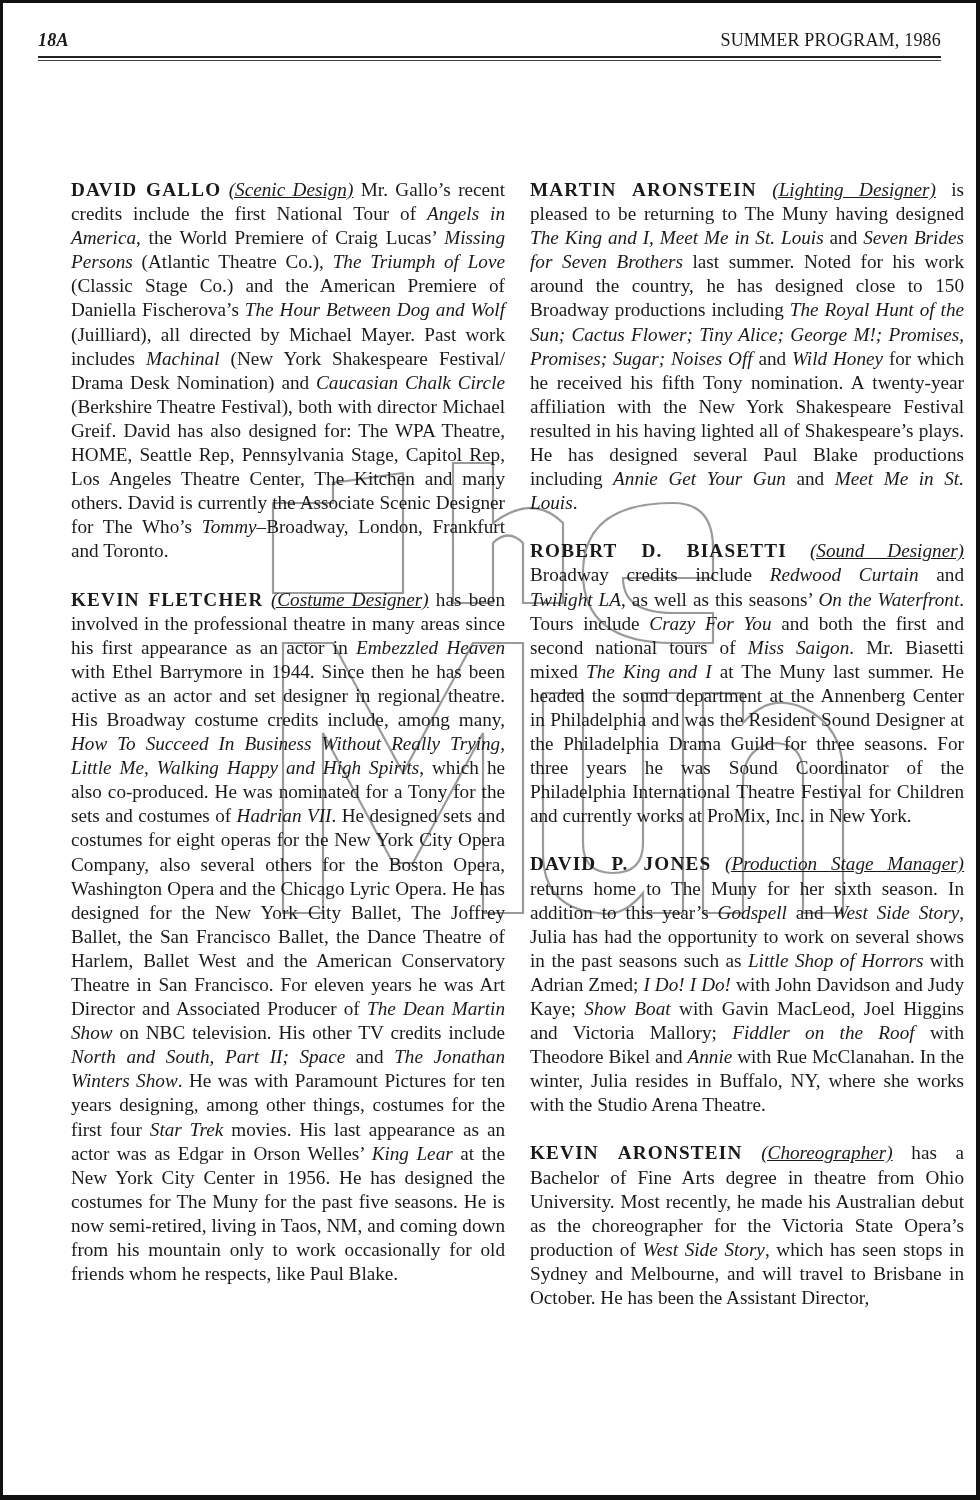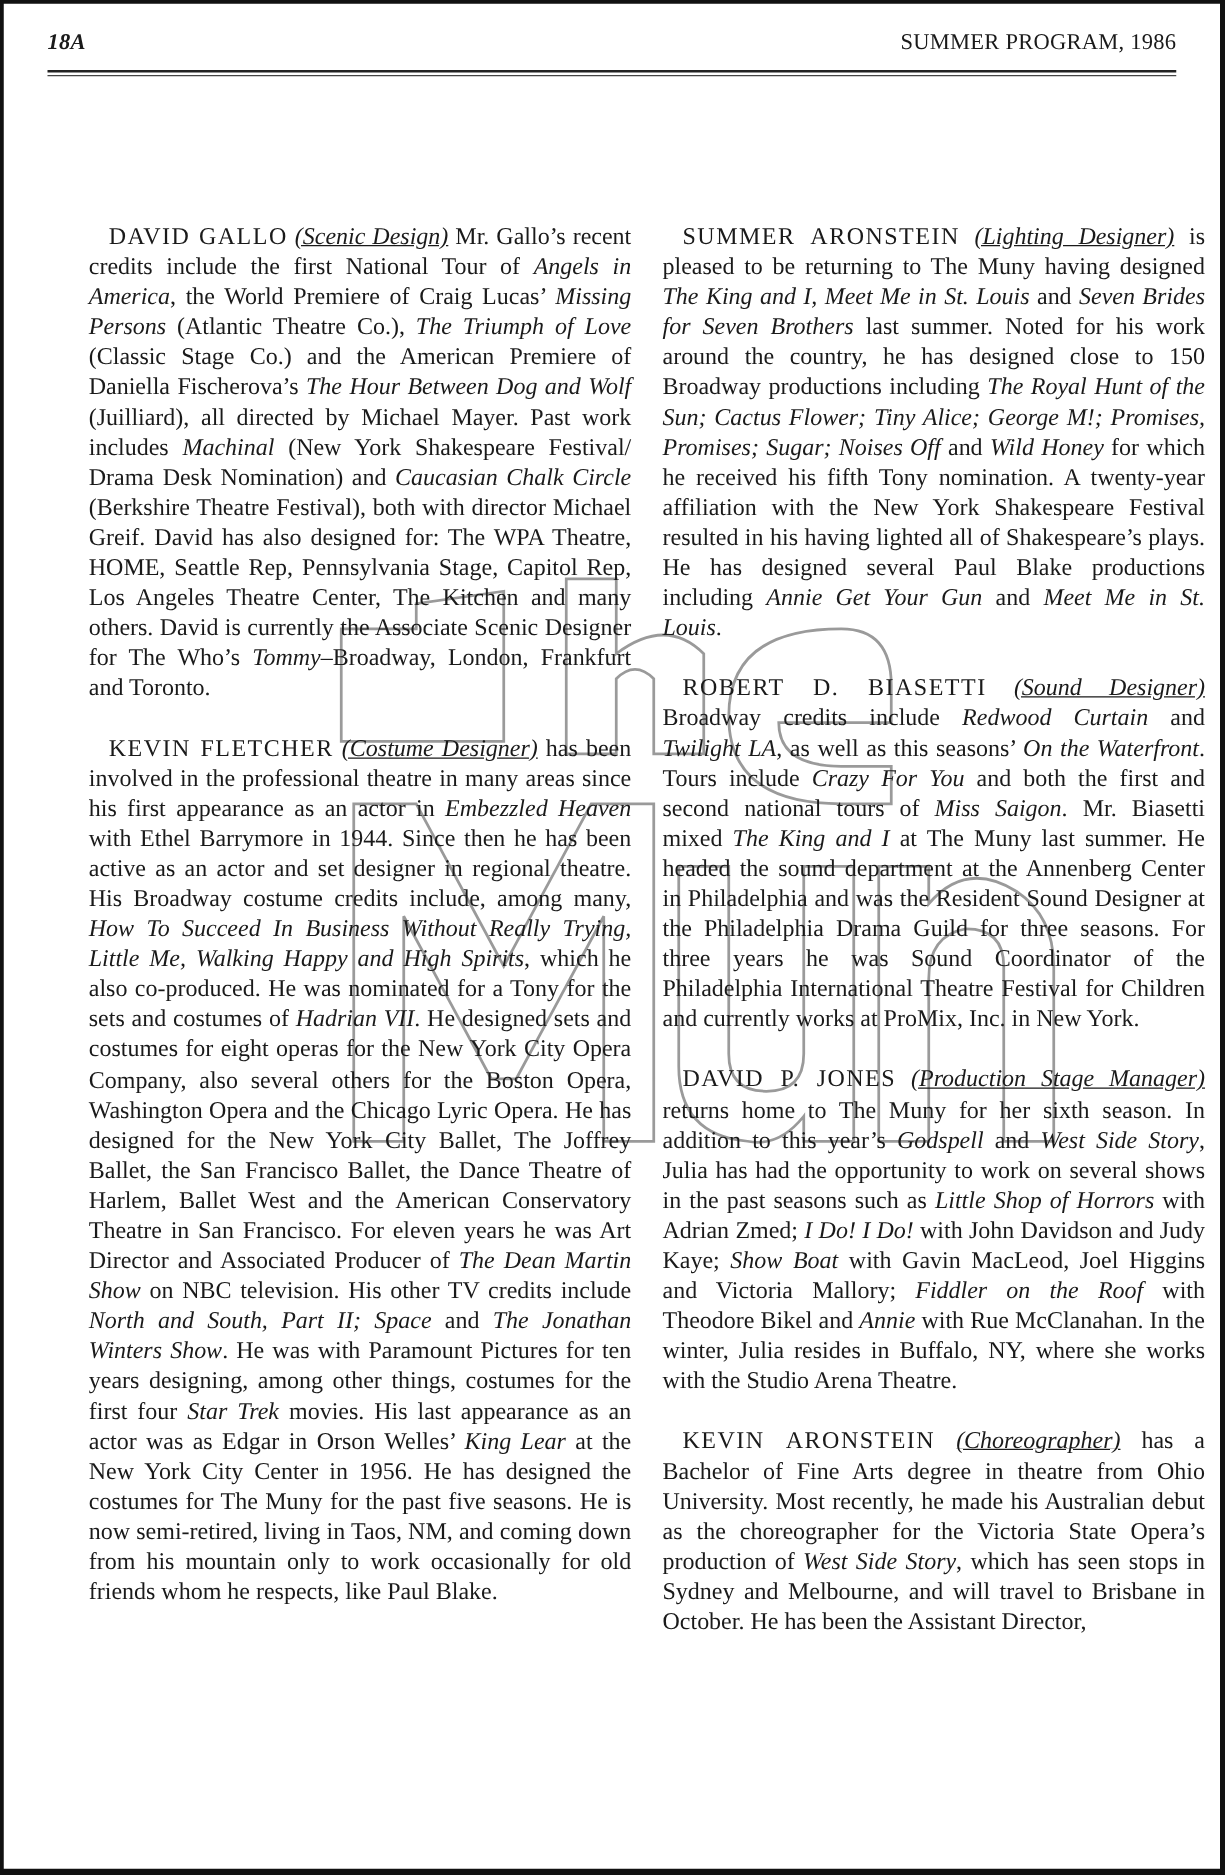--- a/index.html
+++ b/index.html
@@ -5,42 +5,42 @@
   html, body { margin: 0; padding: 0; background: #ffffff; }
   body { width: 980px; height: 1500px; overflow: hidden; position: relative; }
   .page {
     position: absolute; left: 0; top: 0; width: 980px; height: 1500px;
     box-sizing: border-box; border: 3px solid #111; border-right-width: 4px; border-bottom-width: 5px;
     background: #fff; color: #1a1a1a;
     font-family: "Liberation Serif", "DejaVu Serif", serif;
   }
   .running-head {
     position: absolute; left: 35px; right: 35px; top: 20px; height: 28px;
-    display: flex; justify-content: space-between; 
+    display: flex; justify-content: space-between; align-items: flex-end;
     font-size: 18px; letter-spacing: 0.2px;
   }
   .folio { font-style: italic; font-weight: bold; }
   .rule-top { position: absolute; left: 35px; right: 35px; top: 53px; height: 0; border-top: 2px solid #222; }
   .rule-bottom { position: absolute; left: 35px; right: 35px; top: 57px; height: 0; border-top: 1px solid #444; }
   .title {
     position: absolute; left: 0; right: 0; top: 86px; text-align: center;
     font-size: 28px; font-weight: bold; letter-spacing: 0.3px;
   }
   .watermark {
     position: absolute; left: 150px; top: 440px; width: 700px; height: 560px;
     pointer-events: none; z-index: 0;
   }
   .column {
     position: absolute; top: 175px; width: 434px; z-index: 1;
     font-size: 19.2px; line-height: 24.1px; text-align: justify;
   }
   .col-left { left: 68px; }
   .col-right { left: 527px; }
   .entry { margin: 0 0 24px 0; }
-  .name { font-weight: normal; letter-spacing: 1.2px; margin-left: 16px; }
+  .name { font-weight: bold; letter-spacing: 1.2px; }
   .role { font-style: italic; text-decoration: underline; }
   .i { font-style: italic; }
 </style>
 </head>
 <body>
 
 <div class="page">
 
   <div class="running-head">
     <span class="folio">18A</span>
@@ -66,21 +66,21 @@
       <span class="role">(Scenic Design)</span><span class="bio"><span> Mr. Gallo’s recent credits include the first National Tour of </span><span class="i">Angels in America</span><span>, the World Premiere of Craig Lucas’ </span><span class="i">Missing Persons</span><span> (Atlantic Theatre Co.), </span><span class="i">The Triumph of Love</span><span> (Classic Stage Co.) and the American Premiere of Daniella Fischerova’s </span><span class="i">The Hour Between Dog and Wolf</span><span> (Juilliard), all directed by Michael Mayer. Past work includes </span><span class="i">Machinal</span><span> (New York Shakespeare Festival/ Drama Desk Nomination) and </span><span class="i">Caucasian Chalk Circle</span><span> (Berkshire Theatre Festival), both with director Michael Greif. David has also designed for: The WPA Theatre, HOME, Seattle Rep, Pennsylvania Stage, Capitol Rep, Los Angeles Theatre Center, The Kitchen and many others. David is currently the Associate Scenic Designer for The Who’s </span><span class="i">Tommy</span><span>–Broadway, London, Frankfurt and Toronto.</span></span>
     </p>
     <p class="entry">
       <span class="name">KEVIN FLETCHER</span>
       <span class="role">(Costume Designer)</span><span class="bio"><span> has been involved in the professional theatre in many areas since his first appearance as an actor in </span><span class="i">Embezzled Heaven</span><span> with Ethel Barrymore in 1944. Since then he has been active as an actor and set designer in regional theatre. His Broadway costume credits include, among many, </span><span class="i">How To Succeed In Business Without Really Trying, Little Me, Walking Happy and High Spirits</span><span>, which he also co-produced. He was nominated for a Tony for the sets and costumes of </span><span class="i">Hadrian VII</span><span>. He designed sets and costumes for eight operas for the New York City Opera Company, also several others for the Boston Opera, Washington Opera and the Chicago Lyric Opera. He has designed for the New York City Ballet, The Joffrey Ballet, the San Francisco Ballet, the Dance Theatre of Harlem, Ballet West and the American Conservatory Theatre in San Francisco. For eleven years he was Art Director and Associated Producer of </span><span class="i">The Dean Martin Show</span><span> on NBC television. His other TV credits include </span><span class="i">North and South, Part II; Space</span><span> and </span><span class="i">The Jonathan Winters Show</span><span>. He was with Paramount Pictures for ten years designing, among other things, costumes for the first four </span><span class="i">Star Trek</span><span> movies. His last appearance as an actor was as Edgar in Orson Welles’ </span><span class="i">King Lear</span><span> at the New York City Center in 1956. He has designed the costumes for The Muny for the past five seasons. He is now semi-retired, living in Taos, NM, and coming down from his mountain only to work occasionally for old friends whom he respects, like Paul Blake.</span></span>
     </p>
   </div>
 
   <div class="column col-right">
     <p class="entry">
-      <span class="name">SUMMER ARONSTEIN</span>
+      <span class="name">MARTIN ARONSTEIN</span>
       <span class="role">(Lighting Designer)</span><span class="bio"><span> is pleased to be returning to The Muny having designed </span><span class="i">The King and I, Meet Me in St. Louis</span><span> and </span><span class="i">Seven Brides for Seven Brothers</span><span> last summer. Noted for his work around the country, he has designed close to 150 Broadway productions including </span><span class="i">The Royal Hunt of the Sun; Cactus Flower; Tiny Alice; George M!; Promises, Promises; Sugar; Noises Off</span><span> and </span><span class="i">Wild Honey</span><span> for which he received his fifth Tony nomination. A twenty-year affiliation with the New York Shakespeare Festival resulted in his having lighted all of Shakespeare’s plays. He has designed several Paul Blake productions including </span><span class="i">Annie Get Your Gun</span><span> and </span><span class="i">Meet Me in St. Louis</span><span>.</span></span>
     </p>
     <p class="entry">
       <span class="name">ROBERT D. BIASETTI</span>
       <span class="role">(Sound Designer)</span><span class="bio"><span> Broadway credits include </span><span class="i">Redwood Curtain</span><span> and </span><span class="i">Twilight LA</span><span>, as well as this seasons’ </span><span class="i">On the Waterfront</span><span>. Tours include </span><span class="i">Crazy For You</span><span> and both the first and second national tours of </span><span class="i">Miss Saigon</span><span>. Mr. Biasetti mixed </span><span class="i">The King and I</span><span> at The Muny last summer. He headed the sound department at the Annenberg Center in Philadelphia and was the Resident Sound Designer at the Philadelphia Drama Guild for three seasons. For three years he was Sound Coordinator of the Philadelphia International Theatre Festival for Children and currently works at ProMix, Inc. in New York.</span></span>
     </p>
     <p class="entry">
       <span class="name">DAVID P. JONES</span>
       <span class="role">(Production Stage Manager)</span><span class="bio"><span> returns home to The Muny for her sixth season. In addition to this year’s </span><span class="i">Godspell</span><span> and </span><span class="i">West Side Story</span><span>, Julia has had the opportunity to work on several shows in the past seasons such as </span><span class="i">Little Shop of Horrors</span><span> with Adrian Zmed; </span><span class="i">I Do! I Do!</span><span> with John Davidson and Judy Kaye; </span><span class="i">Show Boat</span><span> with Gavin MacLeod, Joel Higgins and Victoria Mallory; </span><span class="i">Fiddler on the Roof</span><span> with Theodore Bikel and </span><span class="i">Annie</span><span> with Rue McClanahan. In the winter, Julia resides in Buffalo, NY, where she works with the Studio Arena Theatre.</span></span>
     </p>

